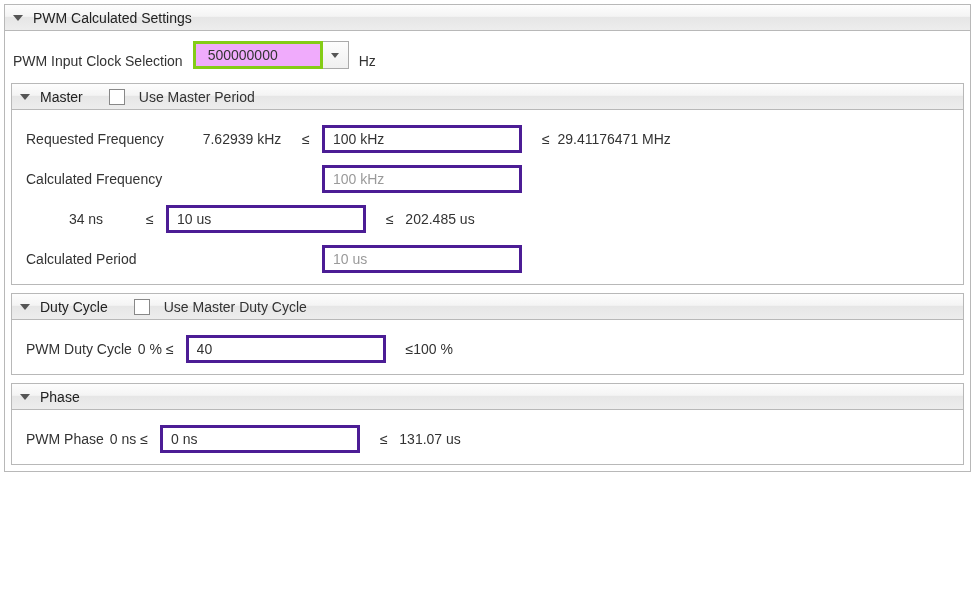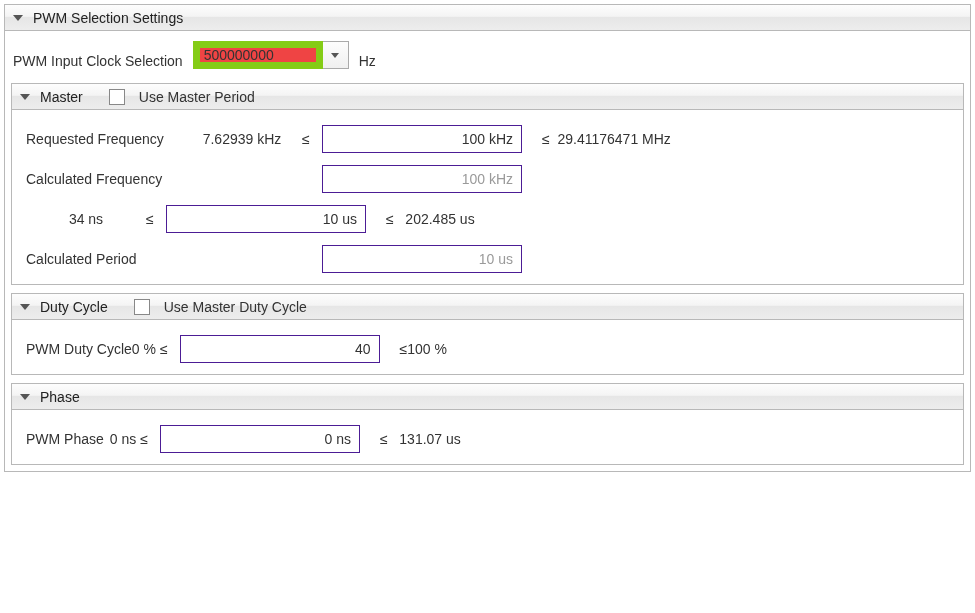--- a/index.html
+++ b/index.html
@@ -74,47 +74,46 @@
     flex-shrink: 0;
   }
   .after-col {
     padding-left: 20px;
     white-space: nowrap;
   }
   input.text-input {
     width: 100%;
     height: 28px;
     padding: 3px 8px;
-    border: 1px solid #4c1d95;
+    border: 3px solid #4c1d95;
     font-family: inherit;
     font-size: 14px;
     color: #333;
     background: #fff;
-    text-align: right;
   }
   input.text-input.readonly {
     color: #9a9a9a;
   }
   
   .clock-row {
     display: flex;
     align-items: flex-end;
     gap: 10px;
     margin: 10px 4px 14px 4px;
   }
   .dropdown {
     display: flex;
     align-items: stretch;
     height: 28px;
   }
   .dropdown-value {
-    border: 7px solid #84cc16;
-    padding: 3px 4px;
+    border: 3px solid #84cc16;
+    padding: 3px 12px;
     min-width: 130px;
-    background: #ef4444;
+    background: #f0abfc;
     display: flex;
     align-items: center;
   }
   .dropdown-button {
     width: 26px;
     border: 1px solid #aaa;
     border-left: none;
     background: linear-gradient(to bottom, #fdfdfd 0%, #f0f0f0 100%);
     display: flex;
     align-items: center;
@@ -128,21 +127,21 @@
   }
   .outer-body { padding: 0 4px 4px 4px; }
   .inner-panel { margin: 0 2px 8px 2px; }
 </style>
 </head>
 <body>
 
 <div class="panel">
   <div class="panel-header">
     <span class="disclosure"></span>
-    <span class="header-title">PWM Selection Settings</span>
+    <span class="header-title">PWM Calculated Settings</span>
   </div>
   <div class="outer-body">
 
     <div class="clock-row">
       <span>PWM Input Clock Selection</span>
       <div class="dropdown">
         <div class="dropdown-value">500000000</div>
         <div class="dropdown-button">
           <span class="caret"></span>
         </div>
@@ -207,21 +206,21 @@
 
     <div class="panel inner-panel">
       <div class="panel-header">
         <span class="disclosure"></span>
         <span class="header-title">Duty Cycle</span>
         <span class="checkbox"></span>
         <span>Use Master Duty Cycle</span>
       </div>
       <div class="panel-body">
         <div class="row">
-          <span style="">PWM Duty Cycle</span>
+          <span style="margin-right:6px;">PWM Duty Cycle</span>
           <span style="margin-right:4px;">0 %</span>
           <span style="margin-right:12px;">≤</span>
           <span style="width:200px; flex-shrink:0;">
             <input class="text-input" type="text" value="40" style="">
           </span>
           <span class="after-col">
             <span>≤</span><span>100 %</span>
           </span>
         </div>
       </div>

